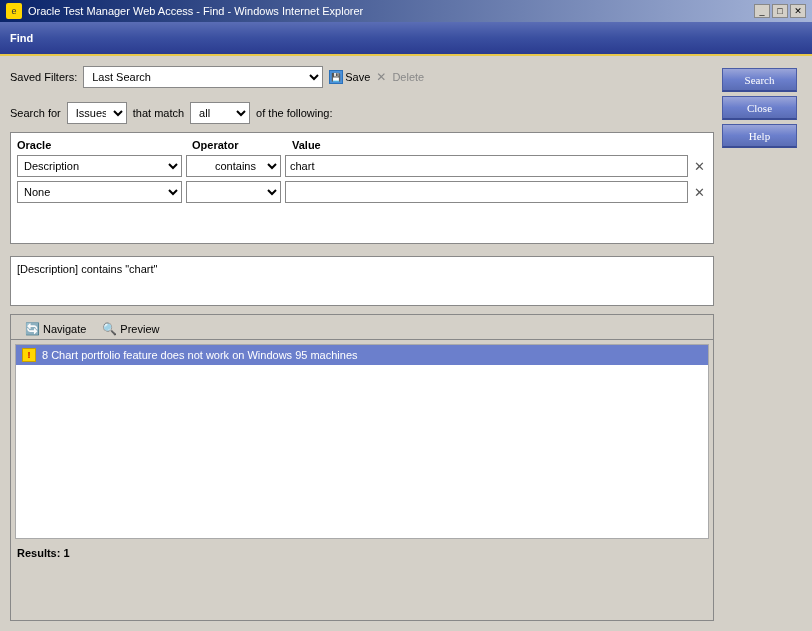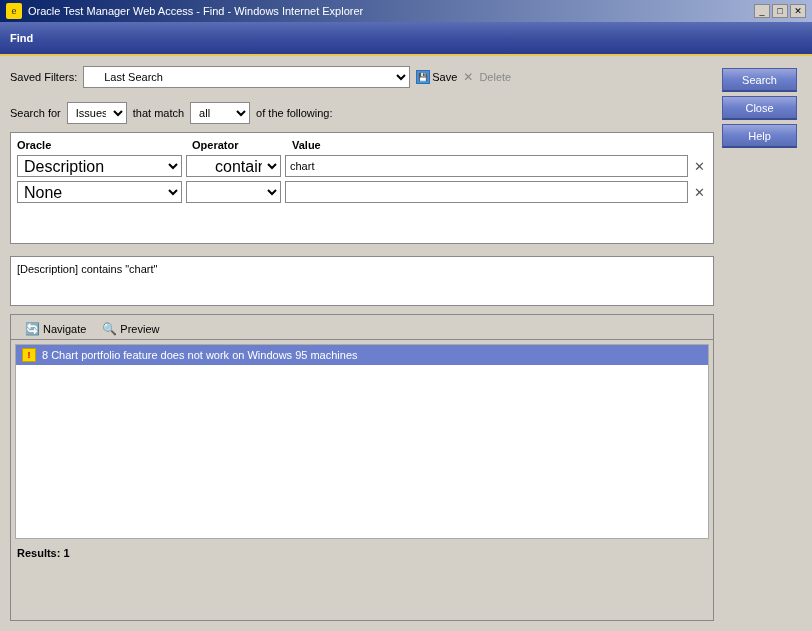--- a/index.html
+++ b/index.html
@@ -88,26 +88,26 @@
       display: flex;
       align-items: center;
       gap: 6px;
       margin-bottom: 6px;
     }
     .label {
       white-space: nowrap;
       color: #000;
     }
     .filter-select {
-      width: 327px;
+      width: 240px;
       height: 22px;
       border: 1px solid #888;
       background: white;
       font-size: 11px;
-      padding: 1px 16px;
+      padding: 1px 4px;
     }
     .save-btn-small {
       display: flex;
       align-items: center;
       gap: 2px;
       cursor: pointer;
       color: #000;
     }
     .delete-btn-small {
       display: flex;
@@ -148,21 +148,21 @@
     .criteria-row {
       display: flex;
       align-items: center;
       gap: 4px;
       margin-bottom: 4px;
     }
     .criteria-select {
       height: 22px;
       border: 1px solid #888;
       background: white;
-      font-size: 16px;
+      font-size: 11px;
       padding: 1px 2px;
     }
     .field-select { width: 165px; }
     .operator-select { width: 95px; padding-left: 24px; }
     .value-input {
       height: 22px;
       border: 1px solid #888;
       background: white;
       font-size: 11px;
       padding: 8px 4px;
@@ -261,21 +261,21 @@
       height: 24px;
       background: linear-gradient(180deg, #9aa5d9 0%, #6b7fcc 50%, #5a6db5 100%);
       border: 1px solid #4a5ca5;
       border-bottom: 2px solid #3a4c95;
       color: white;
       font-size: 11px;
       cursor: pointer;
       display: flex;
       align-items: center;
       justify-content: center;
-      font-family: Liberation Sans, sans-serif;
+      font-family: Liberation Serif, serif;
     }
 
     .disk-icon {
       display: inline-block;
       width: 14px;
       height: 14px;
       background: #4a90d9;
       border: 1px solid #2a70b9;
       font-size: 8px;
       color: white;

